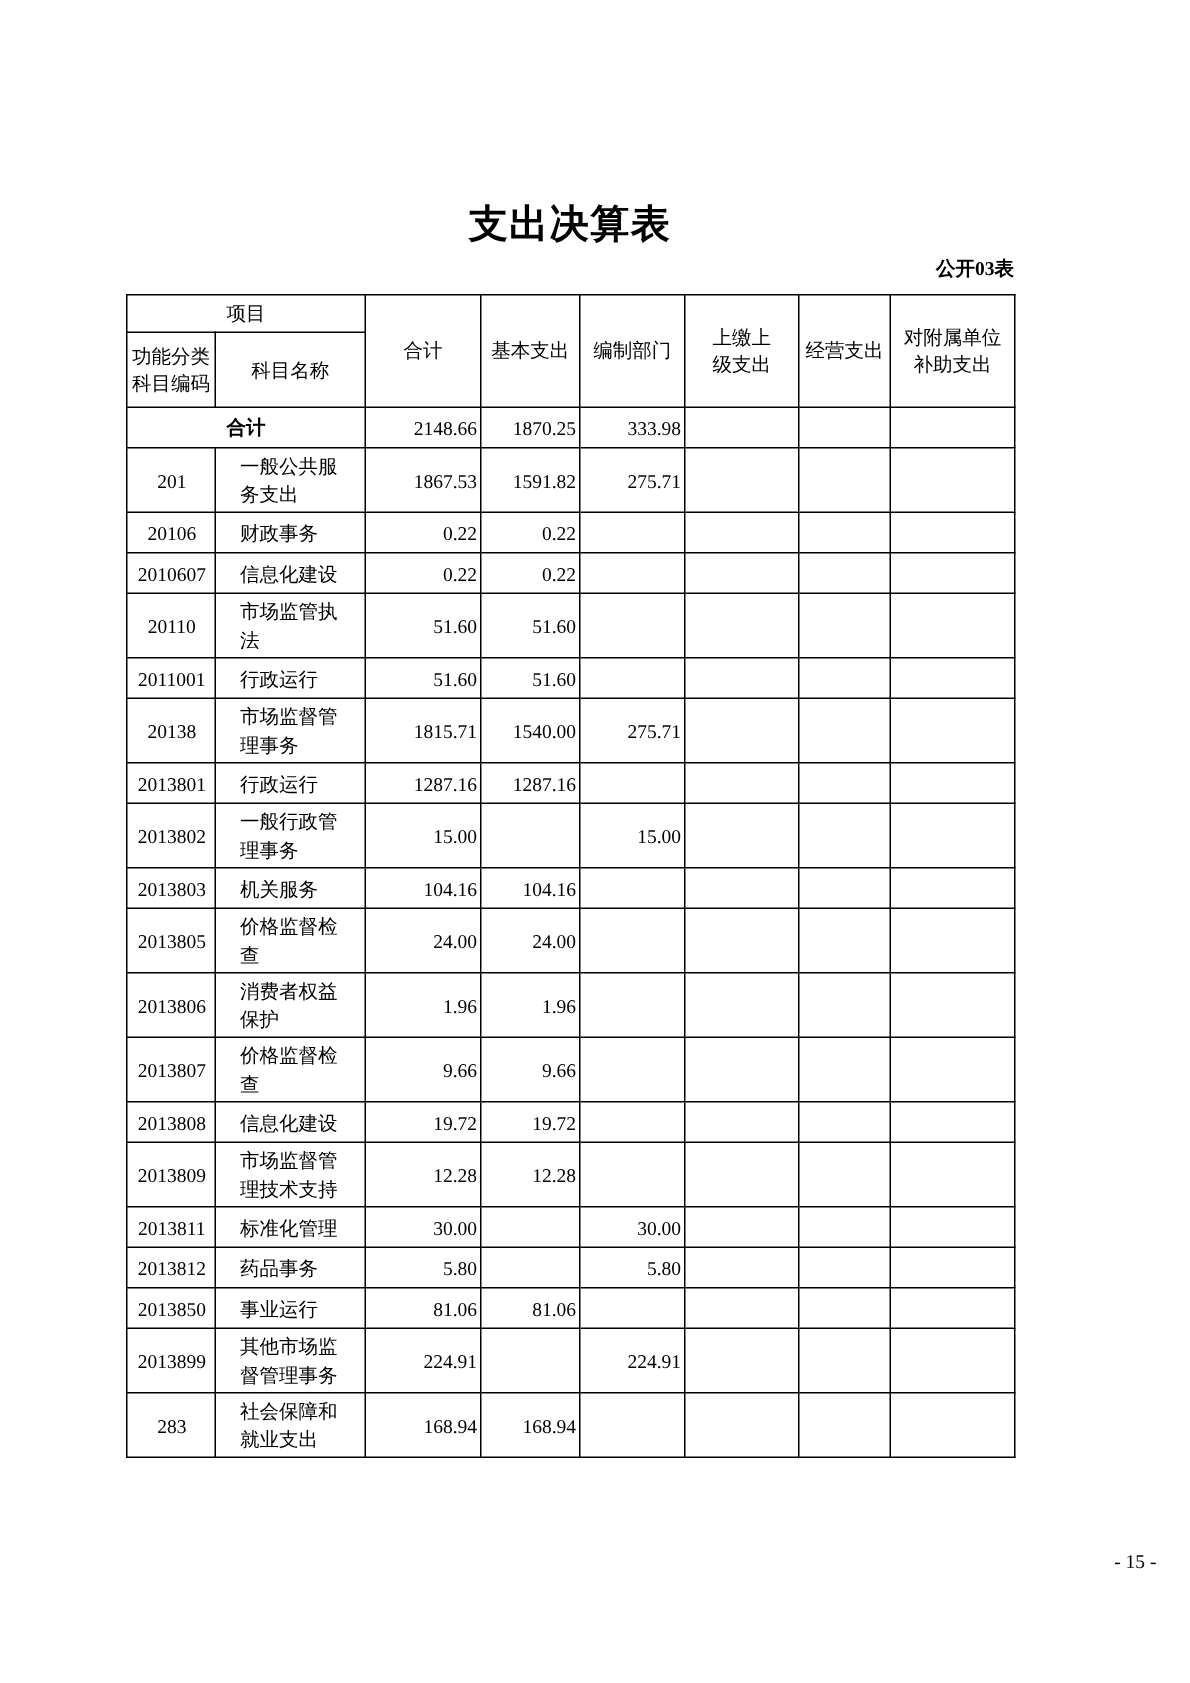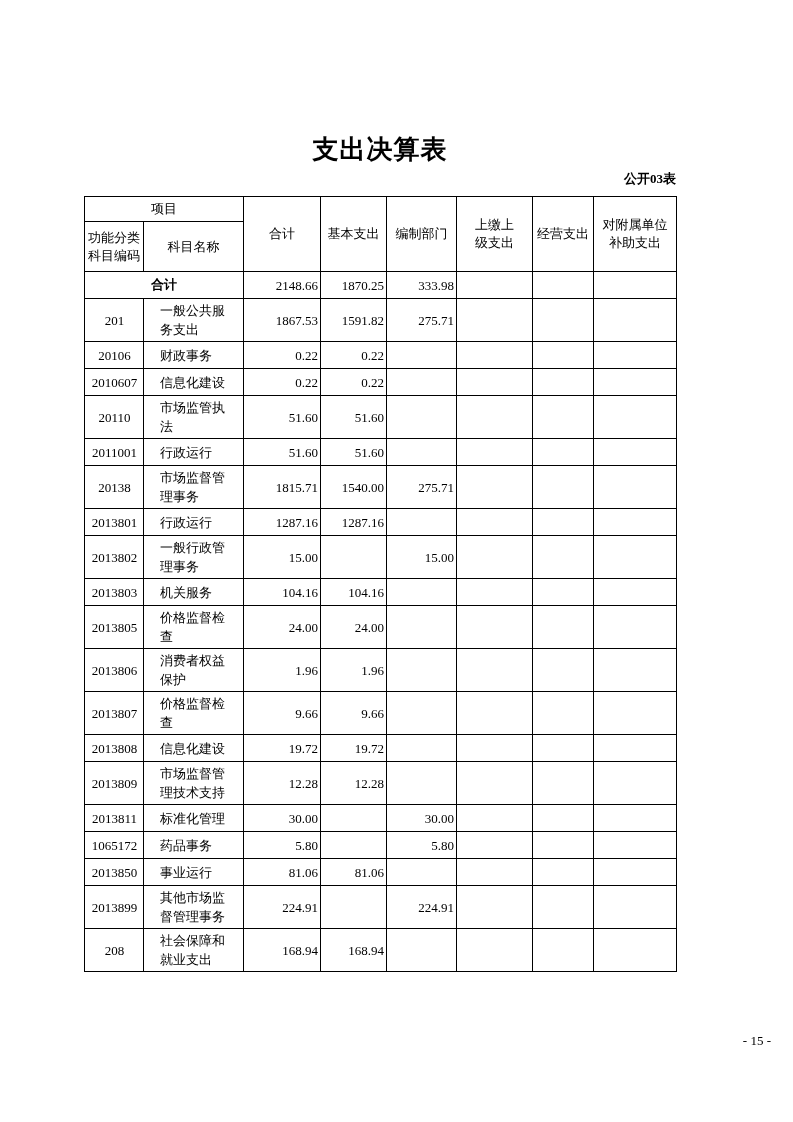--- a/index.html
+++ b/index.html
@@ -283,21 +283,21 @@
           <td class="code">2013811</td>
           <td class="name">标准化管理</td>
           <td class="num">30.00</td>
           <td class="num"></td>
           <td class="num">30.00</td>
           <td class="num"></td>
           <td class="num"></td>
           <td class="num"></td>
         </tr>
         <tr>
-          <td class="code">1065172</td>
+          <td class="code">2013812</td>
           <td class="name">药品事务</td>
           <td class="num">5.80</td>
           <td class="num"></td>
           <td class="num">5.80</td>
           <td class="num"></td>
           <td class="num"></td>
           <td class="num"></td>
         </tr>
         <tr>
           <td class="code">2013850</td>
@@ -313,21 +313,21 @@
           <td class="code">2013899</td>
           <td class="name">其他市场监督管理事务</td>
           <td class="num">224.91</td>
           <td class="num"></td>
           <td class="num">224.91</td>
           <td class="num"></td>
           <td class="num"></td>
           <td class="num"></td>
         </tr>
         <tr>
-          <td class="code">208</td>
+          <td class="code">283</td>
           <td class="name">社会保障和就业支出</td>
           <td class="num">168.94</td>
           <td class="num">168.94</td>
           <td class="num"></td>
           <td class="num"></td>
           <td class="num"></td>
           <td class="num"></td>
         </tr>
       </tbody>
   </table>

